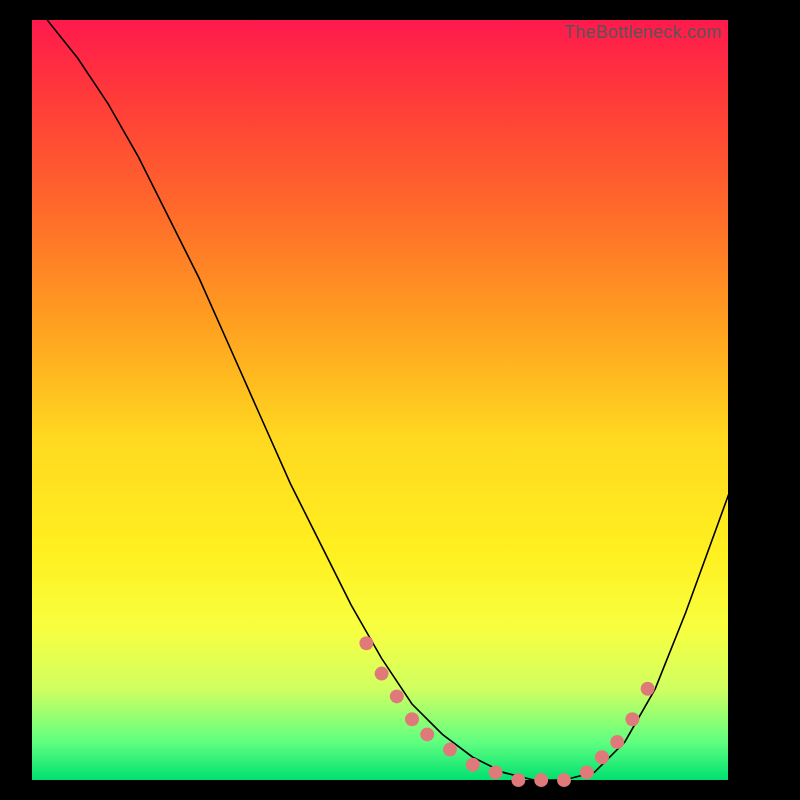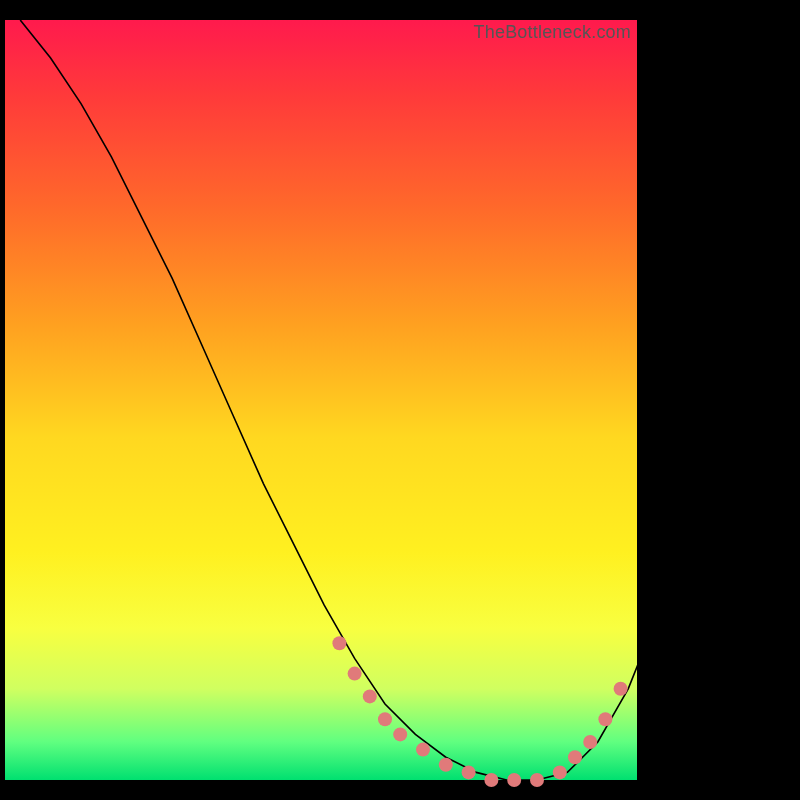--- a/index.html
+++ b/index.html
@@ -5,23 +5,23 @@
   * { margin: 0; padding: 0; box-sizing: border-box; }
   html, body { width: 800px; height: 800px; overflow: hidden; background: #000; }
   .frame {
     position: relative;
     width: 800px;
     height: 800px;
     background: #000;
   }
   .plot-area {
     position: absolute;
-    left: 5px;
+    left: 32px;
     top: 20px;
-    width: 632px;
+    width: 696px;
     height: 760px;
     background: linear-gradient(to bottom,
       #ff1a4d 0%,
       #ff3a3a 10%,
       #ff6a2a 25%,
       #ffa020 40%,
       #ffd820 55%,
       #fff020 70%,
       #f8ff40 80%,
       #d0ff60 88%,

